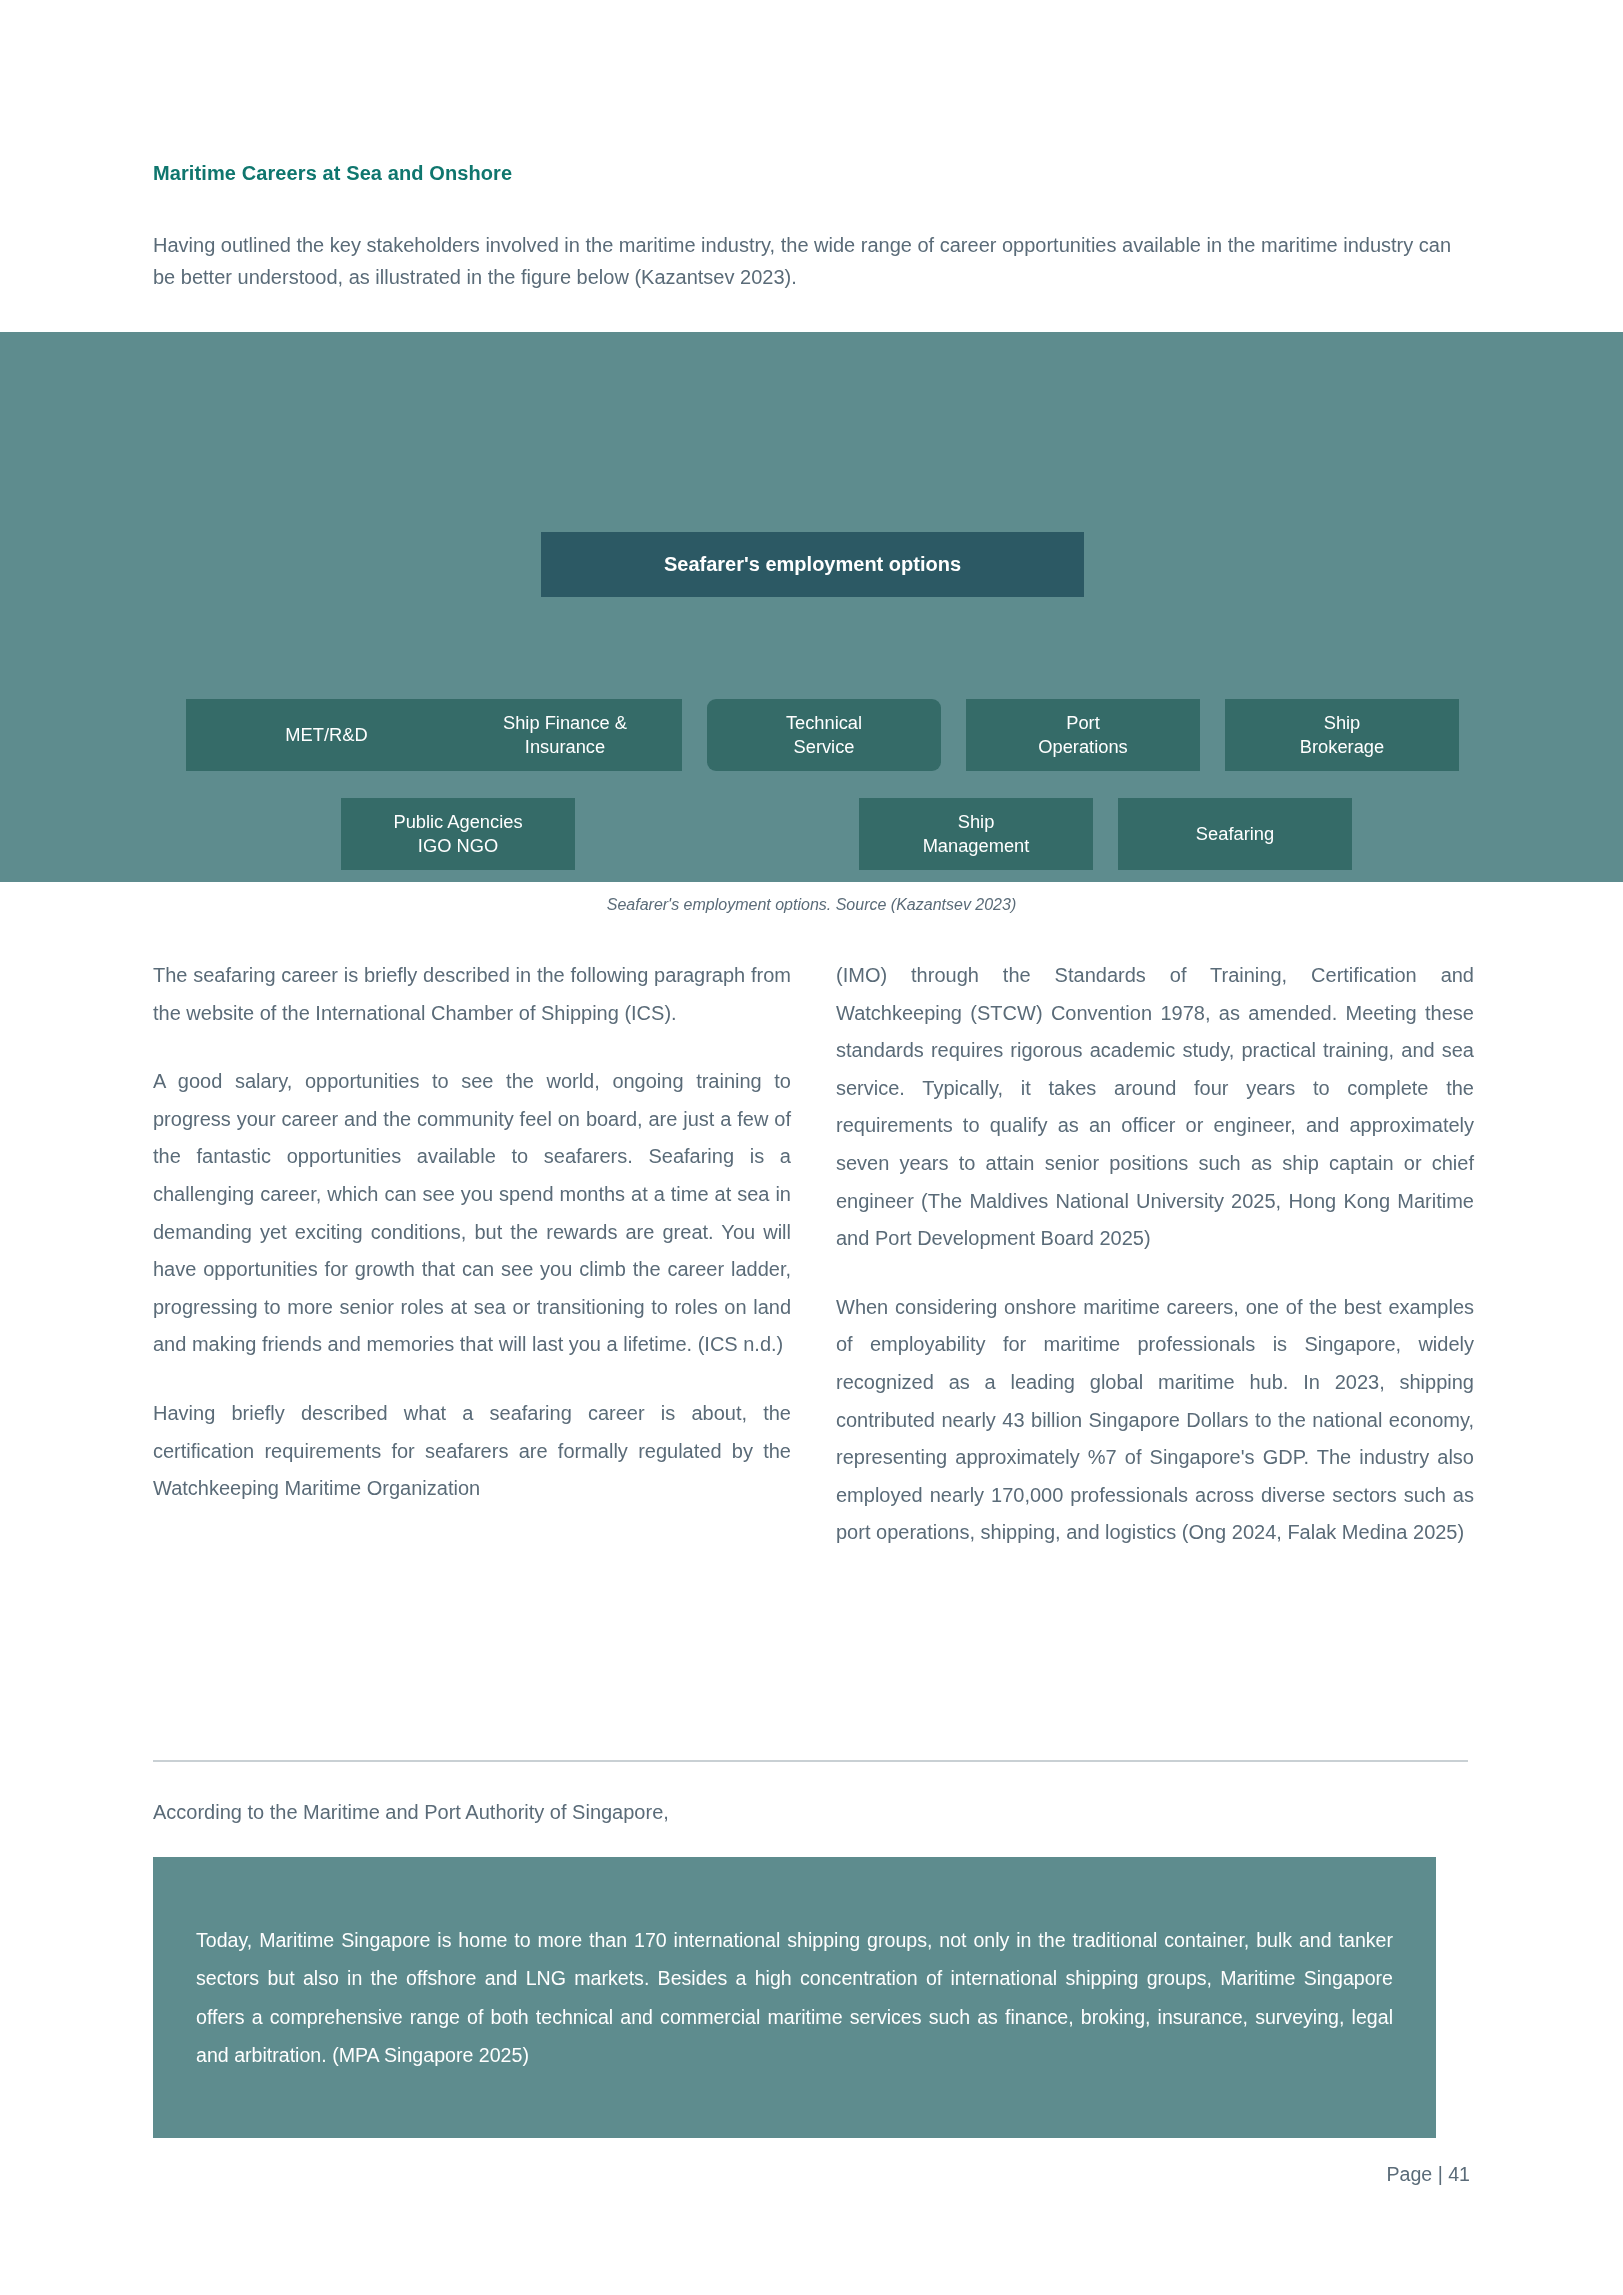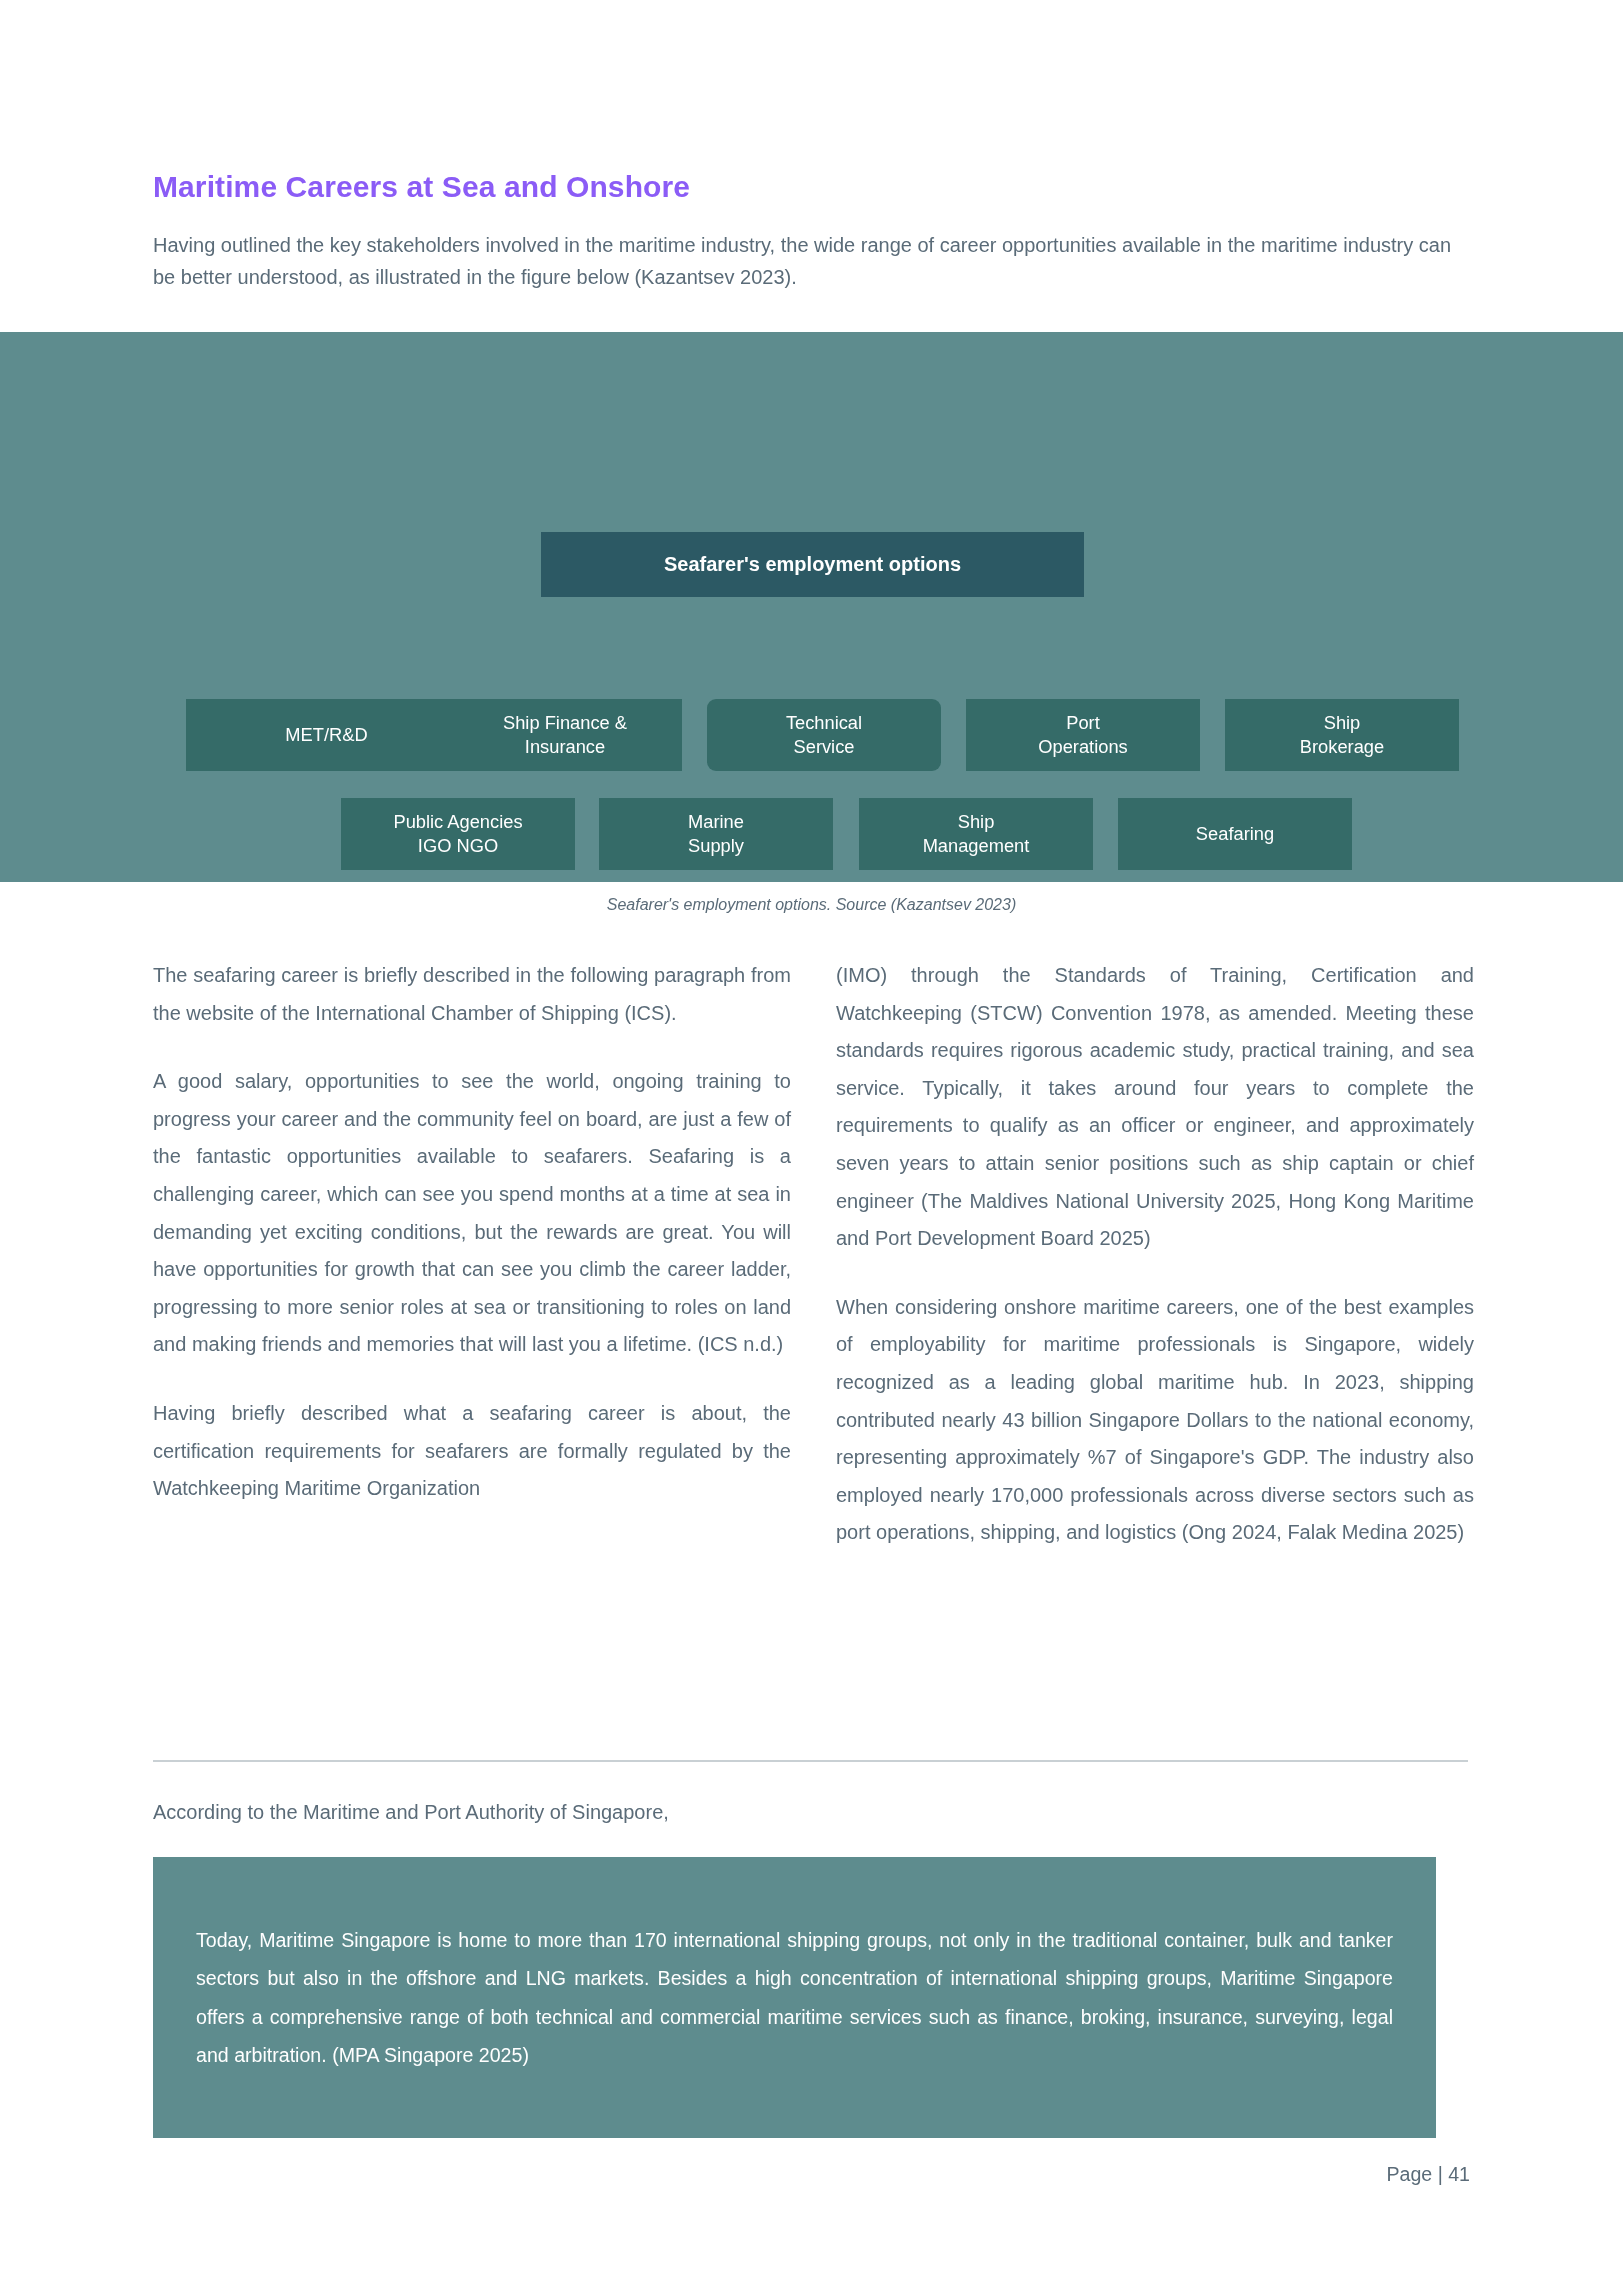--- a/index.html
+++ b/index.html
@@ -21,23 +21,23 @@
     position: absolute;
     inset: 0;
     background: #ffffff;
   }
 
   
   .section-heading {
     position: absolute;
     left: 153px;
     top: 145px;
-    font-size: 30px;
+    font-size: 20px;
     font-weight: 600;
-    color: #8b5cf6;
+    color: #0f766e;
     letter-spacing: 0.1px;
   }
 
   
   .intro-para {
     position: absolute;
     left: 153px;
     top: 209px;
     width: 1315px;
     font-size: 20px;
@@ -164,21 +164,20 @@
 
     <div class="fig-box root" style="left:541px; top:164px; width:543px; height:65px;">Seafarer's employment options</div>
 
     <div class="fig-box" style="left:186px; top:331px; width:281px; height:72px;">MET/R&amp;D</div>
     <div class="fig-box" style="left:448px; top:331px; width:234px; height:72px;">Ship Finance &amp;<br>Insurance</div>
     <div class="fig-box" style="left:707px; top:331px; width:234px; height:72px;border-radius:9px;">Technical<br>Service</div>
     <div class="fig-box" style="left:966px; top:331px; width:234px; height:72px;">Port<br>Operations</div>
     <div class="fig-box" style="left:1225px; top:331px; width:234px; height:72px;">Ship<br>Brokerage</div>
 
     <div class="fig-box" style="left:341px; top:430px; width:234px; height:72px;">Public Agencies<br>IGO NGO</div>
-    <div class="fig-box" style="left:599px; top:430px; width:234px; height:72px;">Marine<br>Supply</div>
     <div class="fig-box" style="left:859px; top:430px; width:234px; height:72px;">Ship<br>Management</div>
     <div class="fig-box" style="left:1118px; top:430px; width:234px; height:72px;">Seafaring</div>
   </div>
 
   <div class="fig-caption">Seafarer's employment options. Source (Kazantsev 2023)</div>
 
   <div class="col left">
     <p>The seafaring career is briefly described in the following paragraph from the website of the International Chamber of Shipping (ICS).</p>
     <p>A good salary, opportunities to see the world, ongoing training to progress your career and the community feel on board, are just a few of the fantastic opportunities available to seafarers. Seafaring is a challenging career, which can see you spend months at a time at sea in demanding yet exciting conditions, but the rewards are great. You will have opportunities for growth that can see you climb the career ladder, progressing to more senior roles at sea or transitioning to roles on land and making friends and memories that will last you a lifetime. (ICS n.d.)</p>
     <p>Having briefly described what a seafaring career is about, the certification requirements for seafarers are formally regulated by the Watchkeeping Maritime Organization</p>

